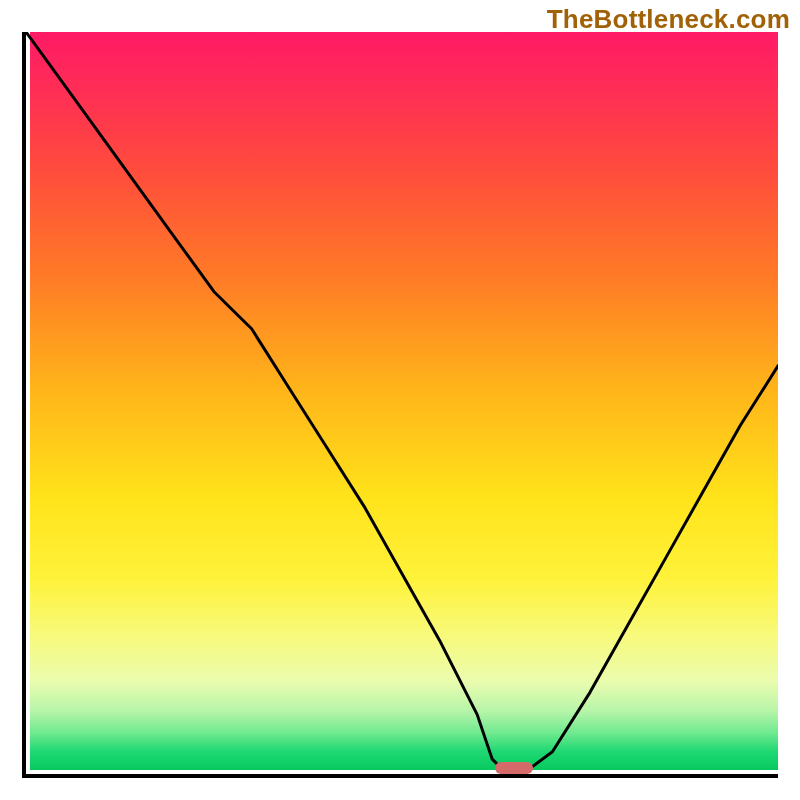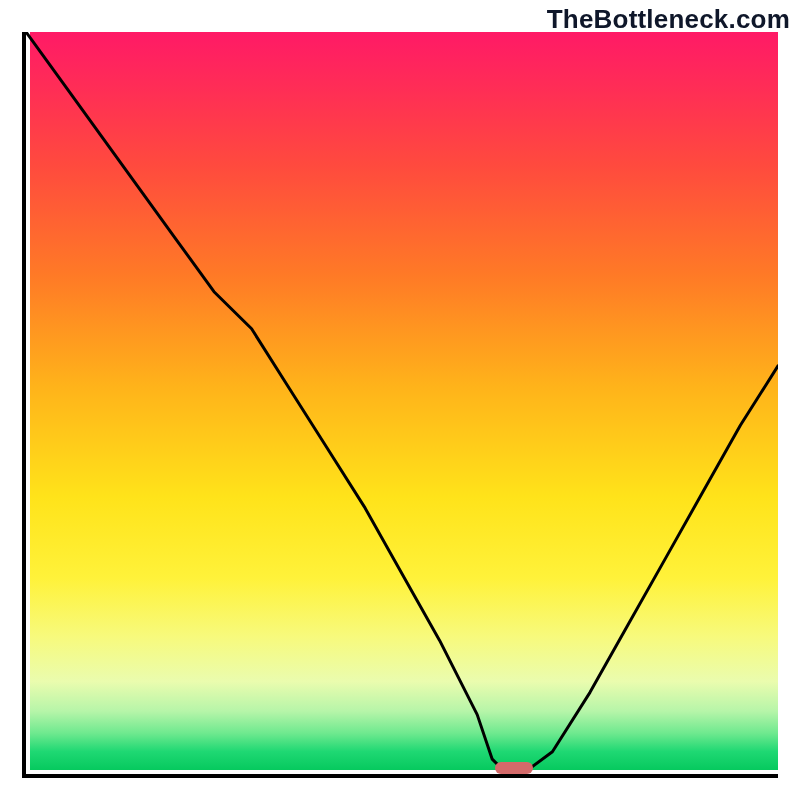--- a/index.html
+++ b/index.html
@@ -10,21 +10,21 @@
     height: 800px;
     background: #ffffff;
   }
   .watermark {
     position: absolute;
     top: 4px;
     right: 10px;
     font-family: Arial, Helvetica, sans-serif;
     font-size: 26px;
     font-weight: bold;
-    color: #0f172a;
+    color: #a16207;
     letter-spacing: 0.2px;
   }
   .plot-area {
     position: absolute;
     left: 22px;
     top: 32px;
     width: 756px;
     height: 746px;
     border-left: 4px solid #000;
     border-bottom: 4px solid #000;

